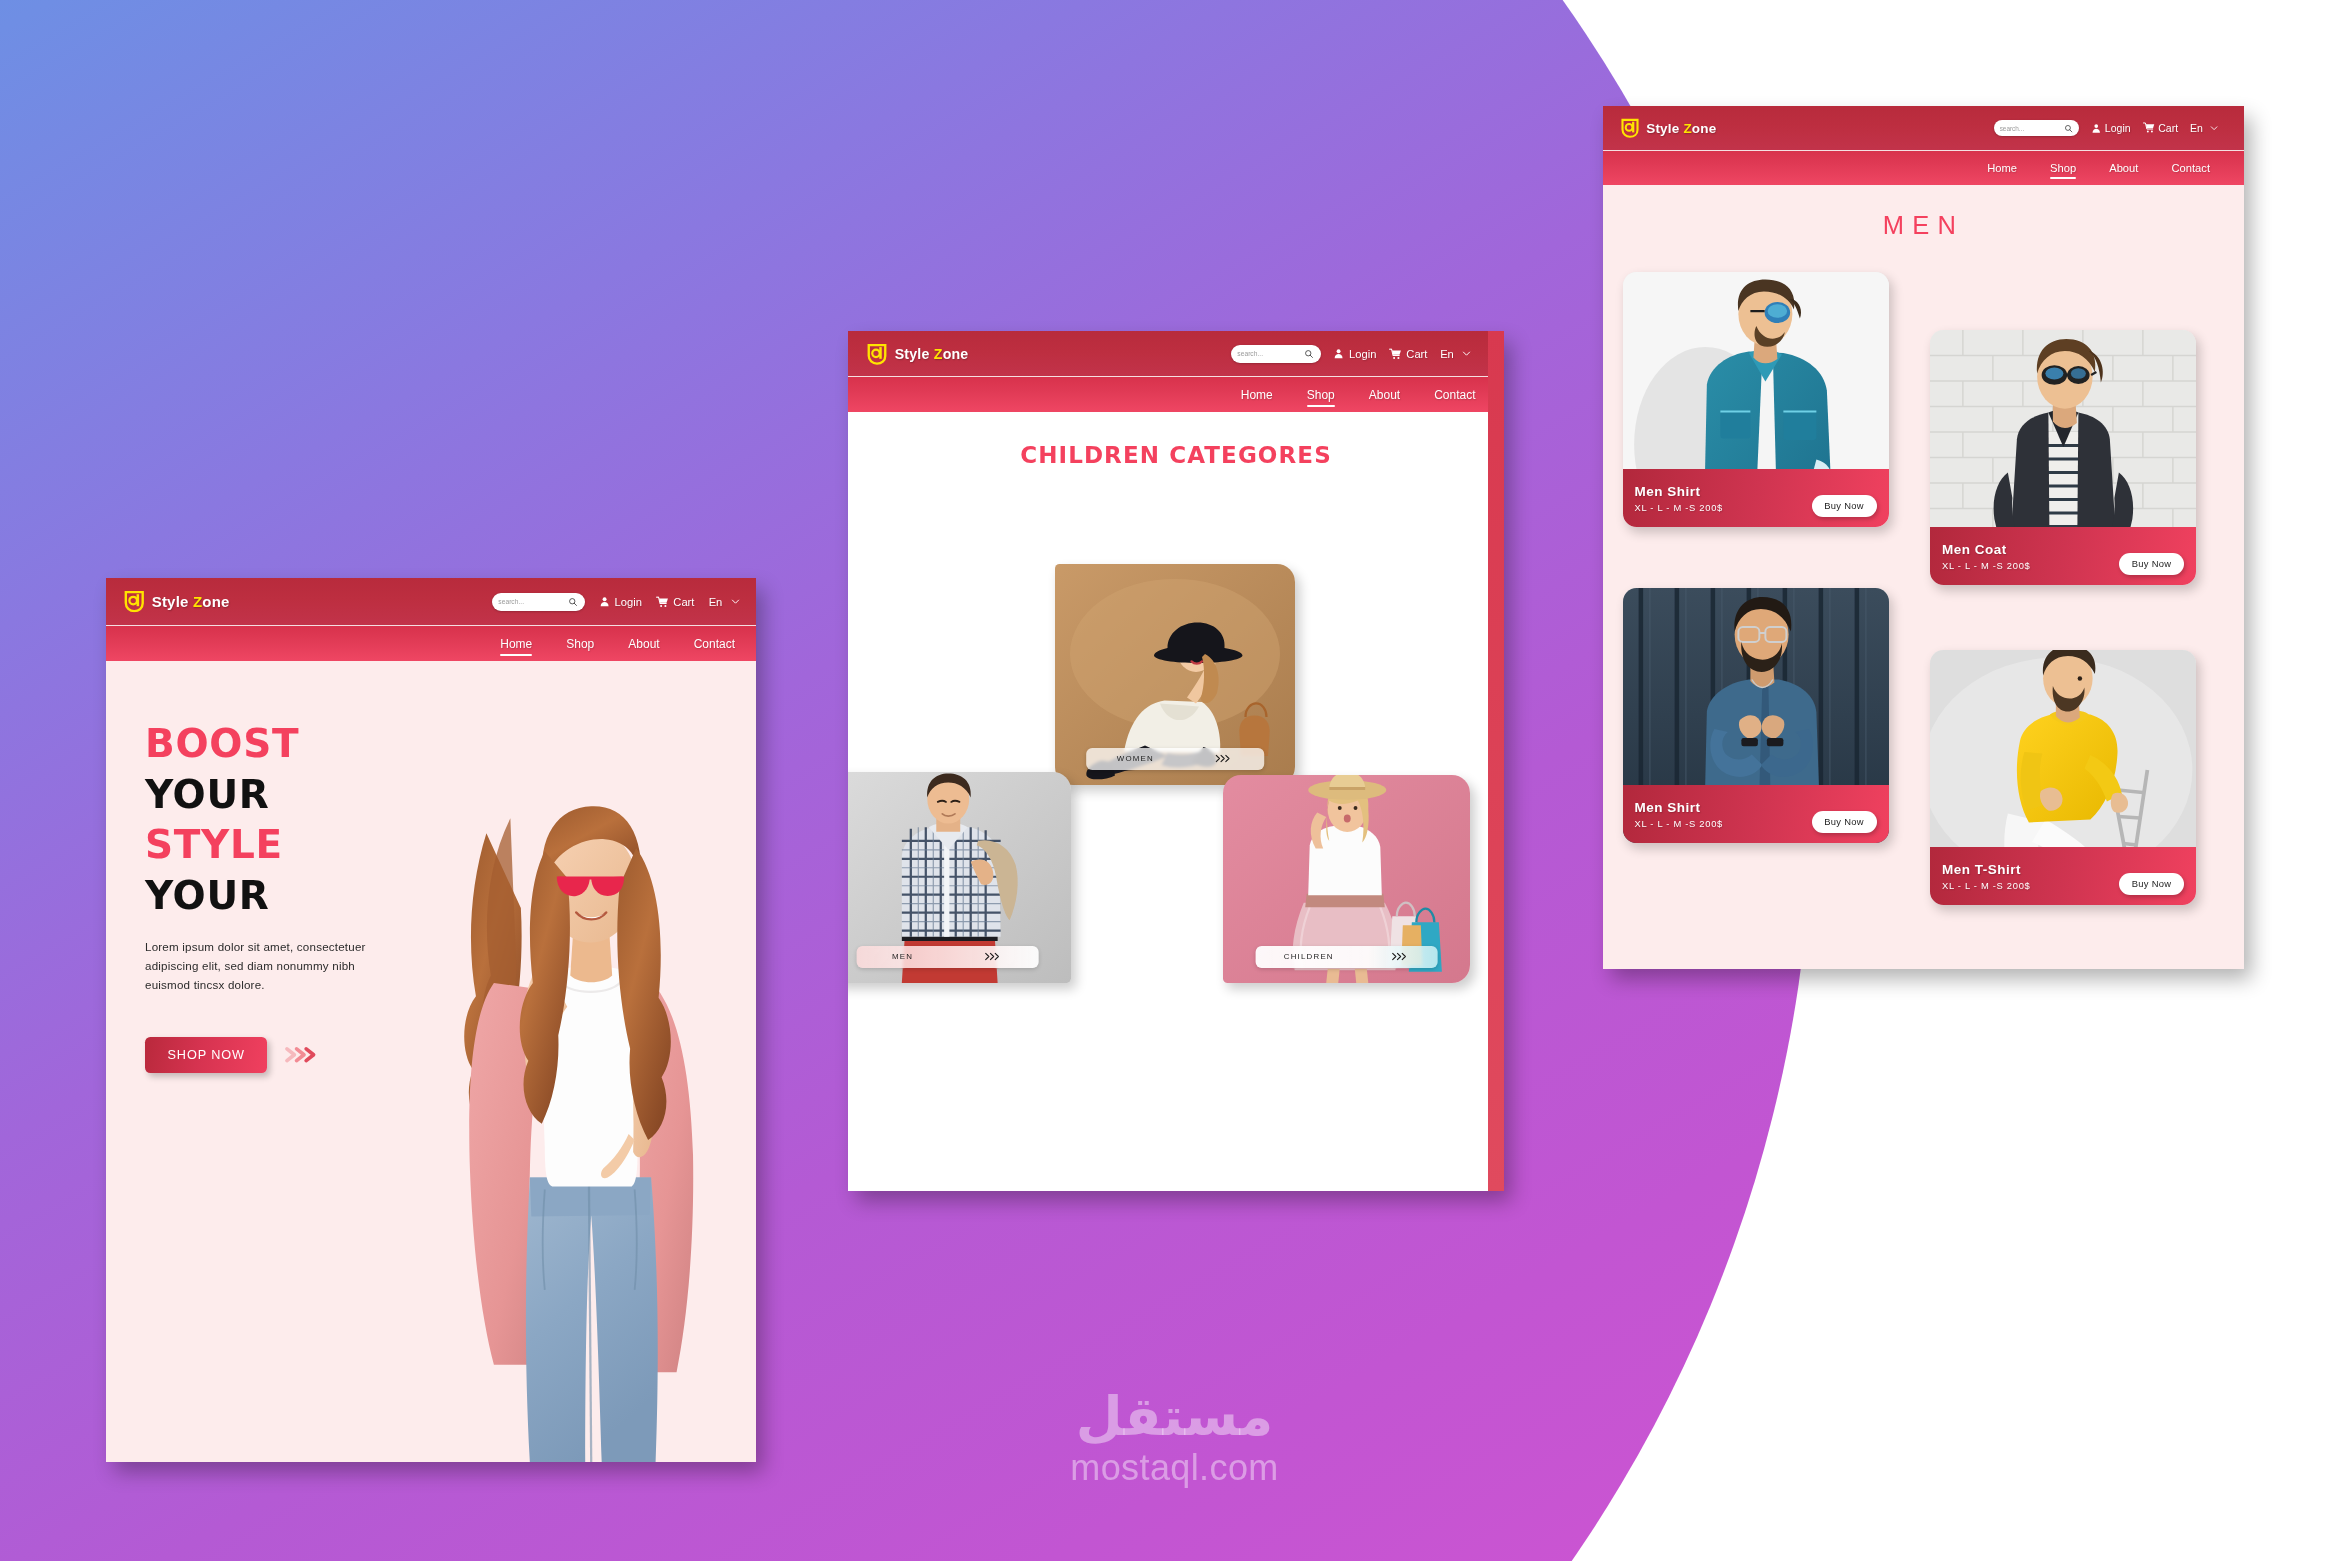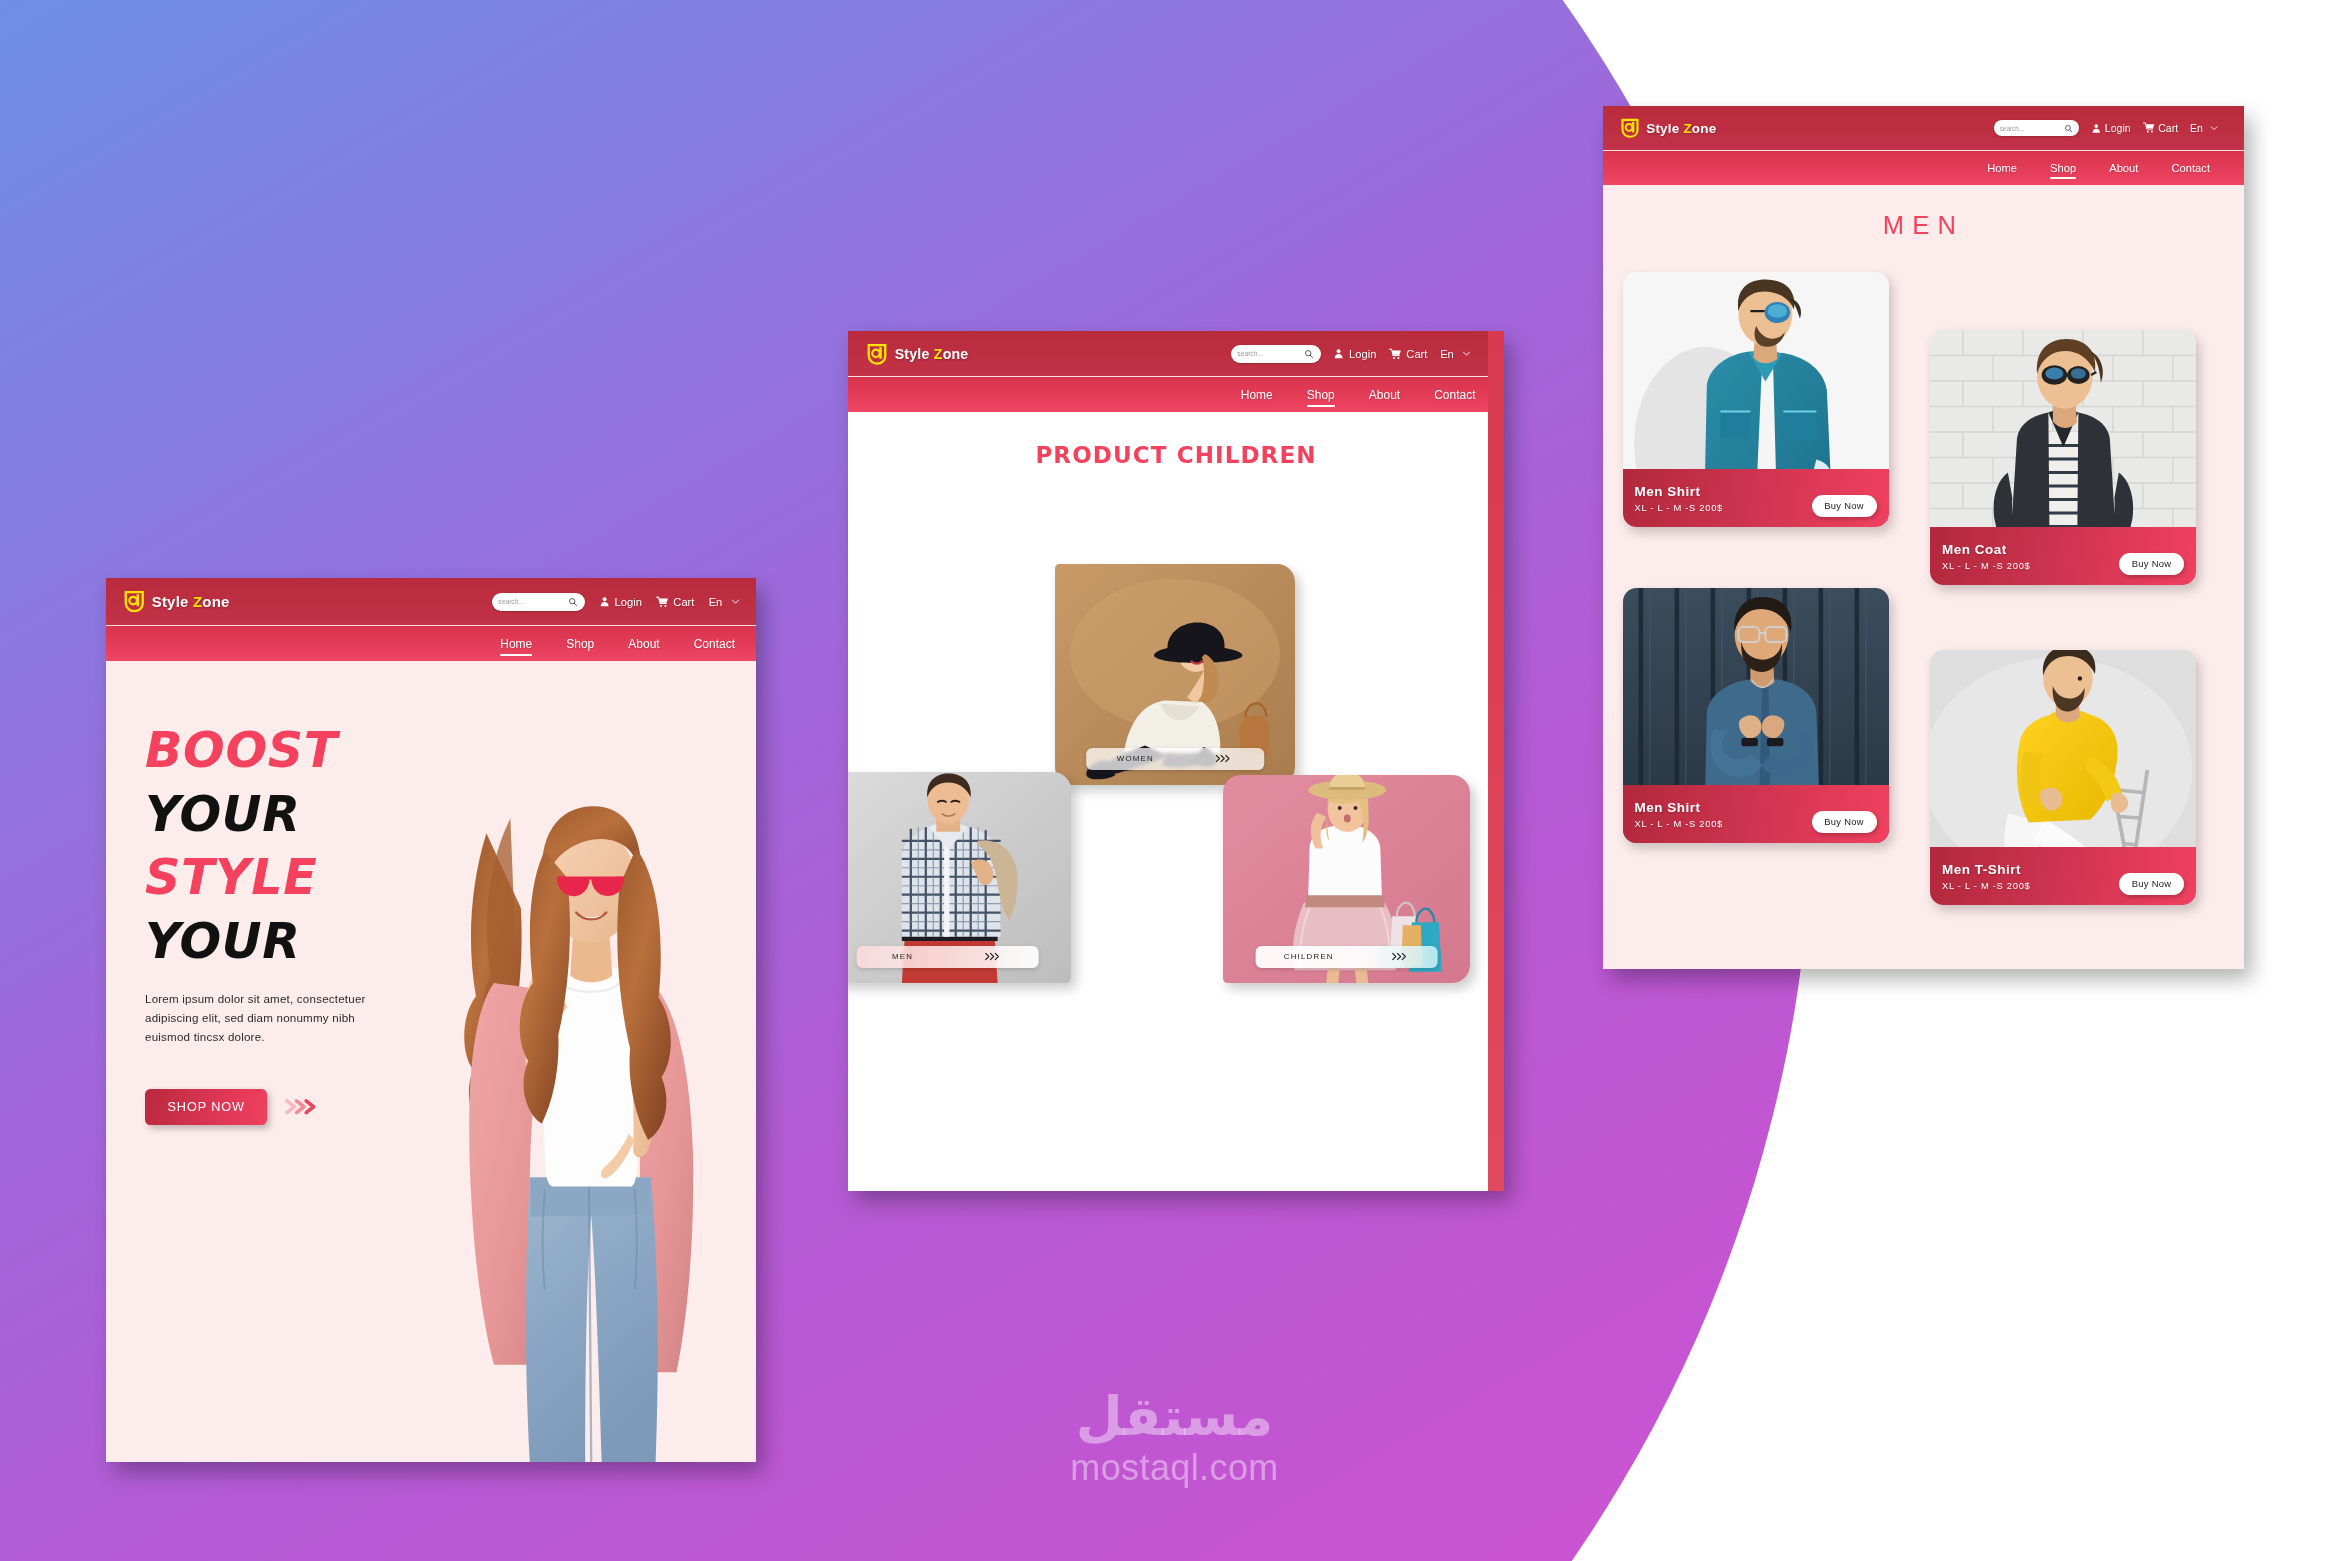--- a/index.html
+++ b/index.html
@@ -150,24 +150,23 @@
   .hero {
     position: relative;
     height: calc(100% - 83px);
     background: #fdecec;
     overflow: hidden;
   }
   .hero-copy { position: absolute; left: 39px; top: 58px; width: 247px; z-index: 3; }
   .hl {
     font-family: "DejaVu Sans", sans-serif;
     font-weight: 700;
-    font-size: 49px;
+    font-size: 39px;
     line-height: 1.30;
     letter-spacing: 0.7px;
-    font-style: italic;
   }
   .hl.pink { color: #f4415e; }
   .hl.dark { color: #111111; }
   .hero-para {
     margin-top: 16.5px;
     color: #2b2b2b;
     font-size: 11.6px;
     line-height: 1.62;
     letter-spacing: 0.2px;
     width: 225px;
@@ -805,21 +804,21 @@
   </div>
 
   <div class="navbar">
     <div class="nav-item">Home</div>
     <div class="nav-item active">Shop</div>
     <div class="nav-item">About</div>
     <div class="nav-item">Contact</div>
   </div>
 
   <div class="cats-body">
-    <div class="cats-title">PRODUCT CHILDREN</div>
+    <div class="cats-title">CHILDREN CATEGORES</div>
 
     <div class="cat-card tl0" id="cat-women">
       <svg width="100%" height="100%" viewBox="0 0 320 295" preserveAspectRatio="xMidYMid slice">
           <use href="#ph-women"></use>
         </svg>
       <div class="cat-pill">
         <span class="lbl">WOMEN</span>
         <svg width="18" height="9" viewBox="0 0 34 16">
             <use href="#ic-chev3"></use>
           </svg>

